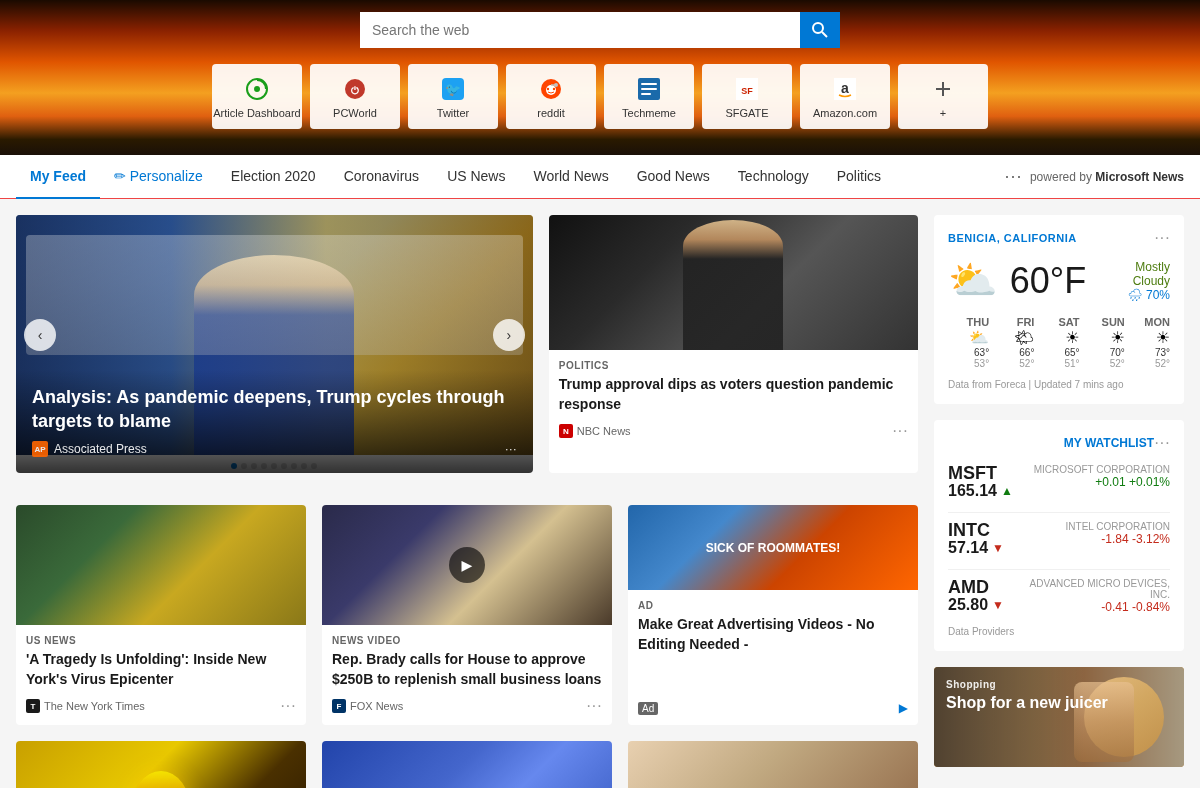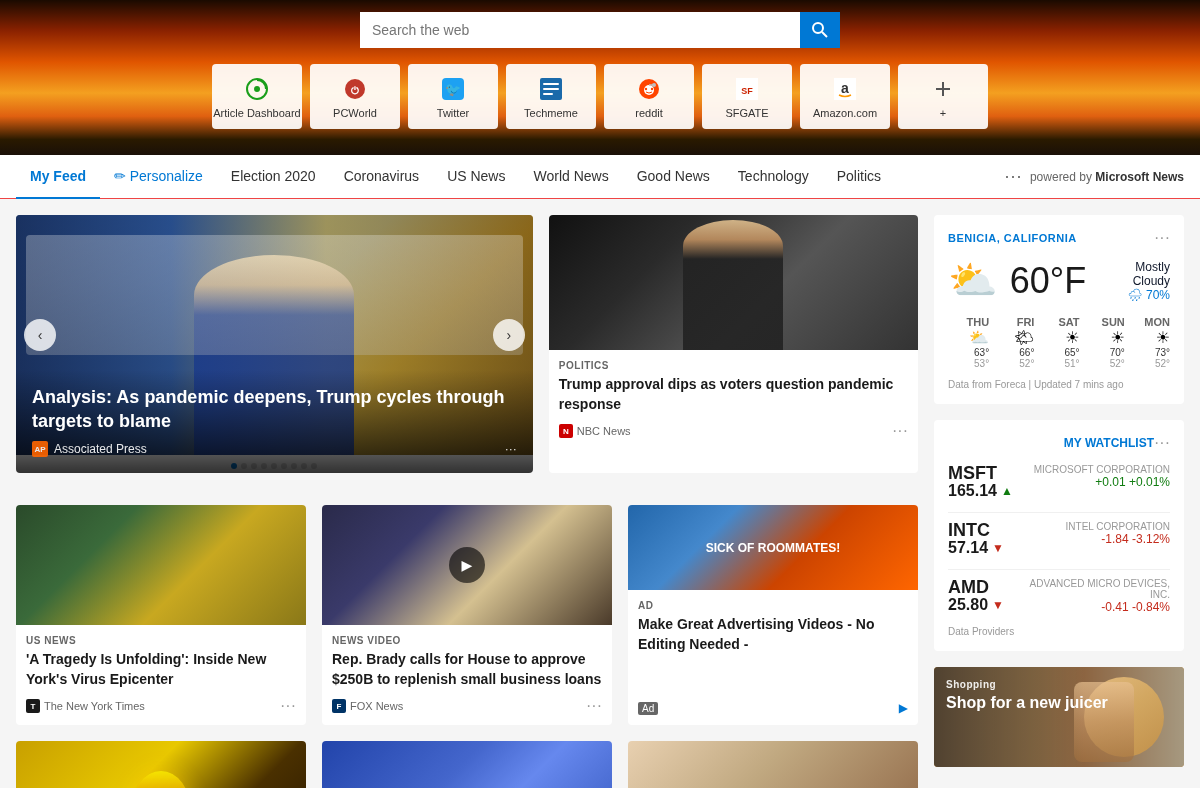--- a/index.html
+++ b/index.html
@@ -348,21 +348,21 @@
     .weather-icon-large {
       font-size: 40px;
     }
     .weather-temp {
       font-size: 36px;
       font-weight: 300;
       color: #1a1a1a;
     }
     .weather-desc {
       font-size: 12px;
-      color: #0f172a;
+      color: #4d7c0f;
       text-align: right;
     }
     .weather-rain {
       font-size: 12px;
       color: #0078d4;
     }
     .weather-forecast {
       display: grid;
       grid-template-columns: repeat(5, 1fr);
       gap: 4px;
@@ -546,45 +546,45 @@
         <span>PCWorld</span>
       </div>
       <div class="shortcut-item">
         <div class="shortcut-icon">
           <svg width="22" height="22" viewBox="0 0 22 22">
             <rect width="22" height="22" rx="4" fill="#1da1f2"></rect>
             <text x="11" y="16" text-anchor="middle" fill="white" font-size="13">🐦</text>
           </svg>
         </div>
         <span>Twitter</span>
-      </div>
-      <div class="shortcut-item">
-        <div class="shortcut-icon">
-          <svg width="22" height="22" viewBox="0 0 22 22">
-            <rect width="22" height="22" rx="2" fill="#1a6aaa"></rect>
-            <rect x="3" y="5" width="16" height="2" fill="white" rx="1"></rect>
-            <rect x="3" y="10" width="16" height="2" fill="white" rx="1"></rect>
-            <rect x="3" y="15" width="10" height="2" fill="white" rx="1"></rect>
-          </svg>
-        </div>
-        <span>Techmeme</span>
       </div>
       <div class="shortcut-item">
         <div class="shortcut-icon">
           <svg width="22" height="22" viewBox="0 0 22 22">
             <circle cx="11" cy="11" r="10" fill="#ff4500"></circle>
             <circle cx="11" cy="12" r="5" fill="white" stroke="none"></circle>
             <circle cx="8" cy="11" r="1.2" fill="#ff4500"></circle>
             <circle cx="14" cy="11" r="1.2" fill="#ff4500"></circle>
             <path d="M8 14 Q11 16 14 14" fill="none" stroke="#ff4500" stroke-width="1"></path>
             <circle cx="16" cy="7" r="2" fill="#c0c0c0"></circle>
             <line x1="11" y1="7" x2="16" y2="7" stroke="#c0c0c0" stroke-width="1.5"></line>
           </svg>
         </div>
         <span>reddit</span>
+      </div>
+      <div class="shortcut-item">
+        <div class="shortcut-icon">
+          <svg width="22" height="22" viewBox="0 0 22 22">
+            <rect width="22" height="22" rx="2" fill="#1a6aaa"></rect>
+            <rect x="3" y="5" width="16" height="2" fill="white" rx="1"></rect>
+            <rect x="3" y="10" width="16" height="2" fill="white" rx="1"></rect>
+            <rect x="3" y="15" width="10" height="2" fill="white" rx="1"></rect>
+          </svg>
+        </div>
+        <span>Techmeme</span>
       </div>
       <div class="shortcut-item">
         <div class="shortcut-icon">
           <svg width="22" height="22" viewBox="0 0 22 22">
             <rect width="22" height="22" fill="white"></rect>
             <text x="11" y="16" text-anchor="middle" fill="#cc2200" font-size="9" font-weight="bold">SF</text>
           </svg>
         </div>
         <span>SFGATE</span>
       </div>

